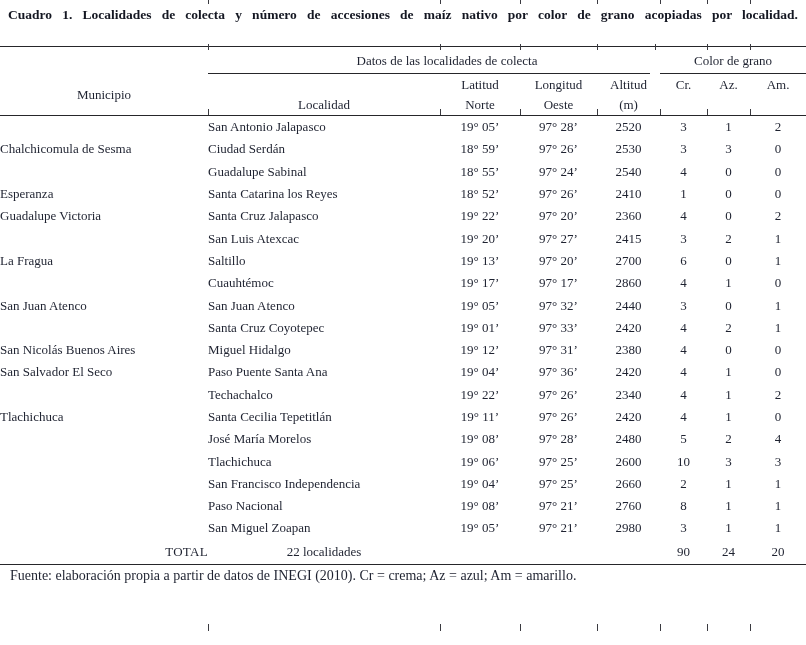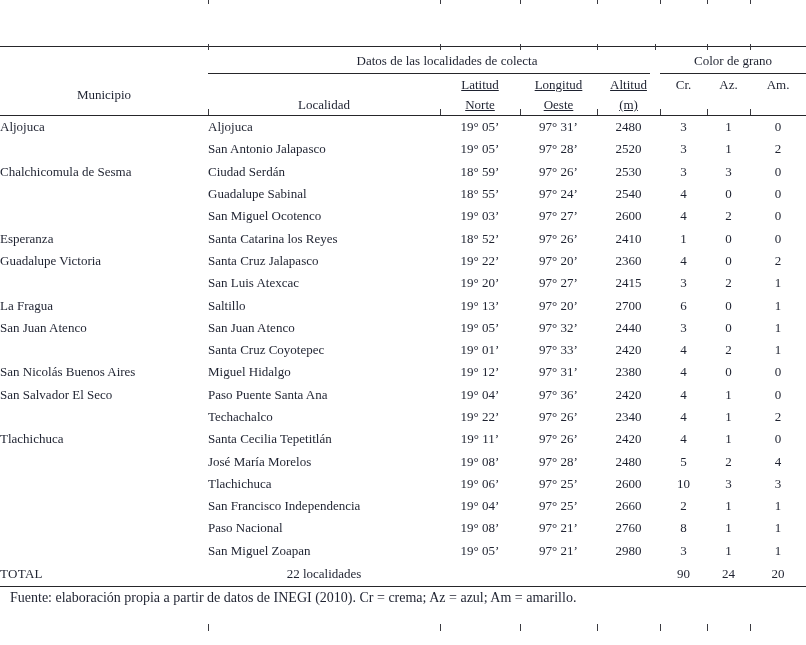--- a/index.html
+++ b/index.html
@@ -27,44 +27,45 @@
   
   tr.group-row th{padding:0;height:28px;}
   tr.group-row .grp{display:flex;align-items:center;justify-content:center;
         height:25px;box-sizing:border-box;border-bottom:1.3px solid #26262a;}
   tr.group-row .grp-datos{margin-right:10px;padding-left:36px;}
   tr.group-row .grp-color{margin-left:0;}
   
   tr.head-row th{height:39px;border-bottom:1.6px solid #26262a;line-height:20px;padding:0;}
   th.h-mun{vertical-align:middle;text-align:center;padding-left:34px;}
   th.h-loc{vertical-align:bottom;text-align:center;padding:0 0 3px 6px;}
-  th.h-two{vertical-align:middle;text-align:center;white-space:pre-line;text-decoration:underline;}
+  th.h-two{vertical-align:middle;text-align:center;white-space:pre-line;}
   th.h-alt{padding-left:8px;}
   th.h-grain{vertical-align:top;text-align:center;padding-top:2px;}
   
   tr.data-row td{height:22.3px;padding:0;vertical-align:middle;line-height:14px;}
   td.t-mun{text-align:left;padding-left:8px;}
   td.t-loc{text-align:left;padding-left:6px;}
   td.t-ctr{text-align:center;}
   td.t-alt{text-align:center;padding-left:8px;}
   
   tr.total-row td{height:24px;padding:0;vertical-align:middle;}
-  td.tt-label{text-align:left;padding-left:8px;letter-spacing:.3px;}
+  td.tt-label{text-align:right;padding-left:8px;letter-spacing:.3px;}
   td.tt-loc{text-align:center;padding-left:8px;}
   
   .footer{padding:4px 8px 0 10px;font-size:14px;line-height:14px;}
   
   .ticks i{position:absolute;width:1px;background:#3a3a40;display:block;}
 </style>
 </head>
 <body>
 
 <div class="page">
 
   <div class="title">
+    <div class="l1">Cuadro 1. Localidades de colecta y número de accesiones de maíz nativo por color de grano acopiadas por localidad.</div>
   </div>
 
   <table>
     <colgroup>
       <col class="c-mun">
         <col class="c-loc">
         <col class="c-lat">
         <col class="c-lon">
       <col class="c-alt">
         <col class="c-cr">
@@ -90,30 +91,20 @@
 Oeste</th>
         <th class="h-two h-alt">Altitud
 (m)</th>
         <th class="h-grain">Cr.</th>
         <th class="h-grain">Az.</th>
         <th class="h-grain">Am.</th>
       </tr>
     </thead>
     <tbody>
       <tr class="data-row">
-          <td class="t-mun">Aljojuca</td>
-          <td class="t-loc">Aljojuca</td>
-          <td class="t-ctr">19° 05’</td>
-          <td class="t-ctr">97° 31’</td>
-          <td class="t-alt">2480</td>
-          <td class="t-ctr">3</td>
-          <td class="t-ctr">1</td>
-          <td class="t-ctr">0</td>
-        </tr>
-      <tr class="data-row">
           <td class="t-mun"></td>
           <td class="t-loc">San Antonio Jalapasco</td>
           <td class="t-ctr">19° 05’</td>
           <td class="t-ctr">97° 28’</td>
           <td class="t-alt">2520</td>
           <td class="t-ctr">3</td>
           <td class="t-ctr">1</td>
           <td class="t-ctr">2</td>
         </tr>
       <tr class="data-row">
@@ -127,30 +118,20 @@
           <td class="t-ctr">0</td>
         </tr>
       <tr class="data-row">
           <td class="t-mun"></td>
           <td class="t-loc">Guadalupe Sabinal</td>
           <td class="t-ctr">18° 55’</td>
           <td class="t-ctr">97° 24’</td>
           <td class="t-alt">2540</td>
           <td class="t-ctr">4</td>
           <td class="t-ctr">0</td>
-          <td class="t-ctr">0</td>
-        </tr>
-      <tr class="data-row">
-          <td class="t-mun"></td>
-          <td class="t-loc">San Miguel Ocotenco</td>
-          <td class="t-ctr">19° 03’</td>
-          <td class="t-ctr">97° 27’</td>
-          <td class="t-alt">2600</td>
-          <td class="t-ctr">4</td>
-          <td class="t-ctr">2</td>
           <td class="t-ctr">0</td>
         </tr>
       <tr class="data-row">
           <td class="t-mun">Esperanza</td>
           <td class="t-loc">Santa Catarina los Reyes</td>
           <td class="t-ctr">18° 52’</td>
           <td class="t-ctr">97° 26’</td>
           <td class="t-alt">2410</td>
           <td class="t-ctr">1</td>
           <td class="t-ctr">0</td>
@@ -178,20 +159,30 @@
         </tr>
       <tr class="data-row">
           <td class="t-mun">La Fragua</td>
           <td class="t-loc">Saltillo</td>
           <td class="t-ctr">19° 13’</td>
           <td class="t-ctr">97° 20’</td>
           <td class="t-alt">2700</td>
           <td class="t-ctr">6</td>
           <td class="t-ctr">0</td>
           <td class="t-ctr">1</td>
+        </tr>
+      <tr class="data-row">
+          <td class="t-mun"></td>
+          <td class="t-loc">Cuauhtémoc</td>
+          <td class="t-ctr">19° 17’</td>
+          <td class="t-ctr">97° 17’</td>
+          <td class="t-alt">2860</td>
+          <td class="t-ctr">4</td>
+          <td class="t-ctr">1</td>
+          <td class="t-ctr">0</td>
         </tr>
       <tr class="data-row">
           <td class="t-mun">San Juan Atenco</td>
           <td class="t-loc">San Juan Atenco</td>
           <td class="t-ctr">19° 05’</td>
           <td class="t-ctr">97° 32’</td>
           <td class="t-alt">2440</td>
           <td class="t-ctr">3</td>
           <td class="t-ctr">0</td>
           <td class="t-ctr">1</td>

